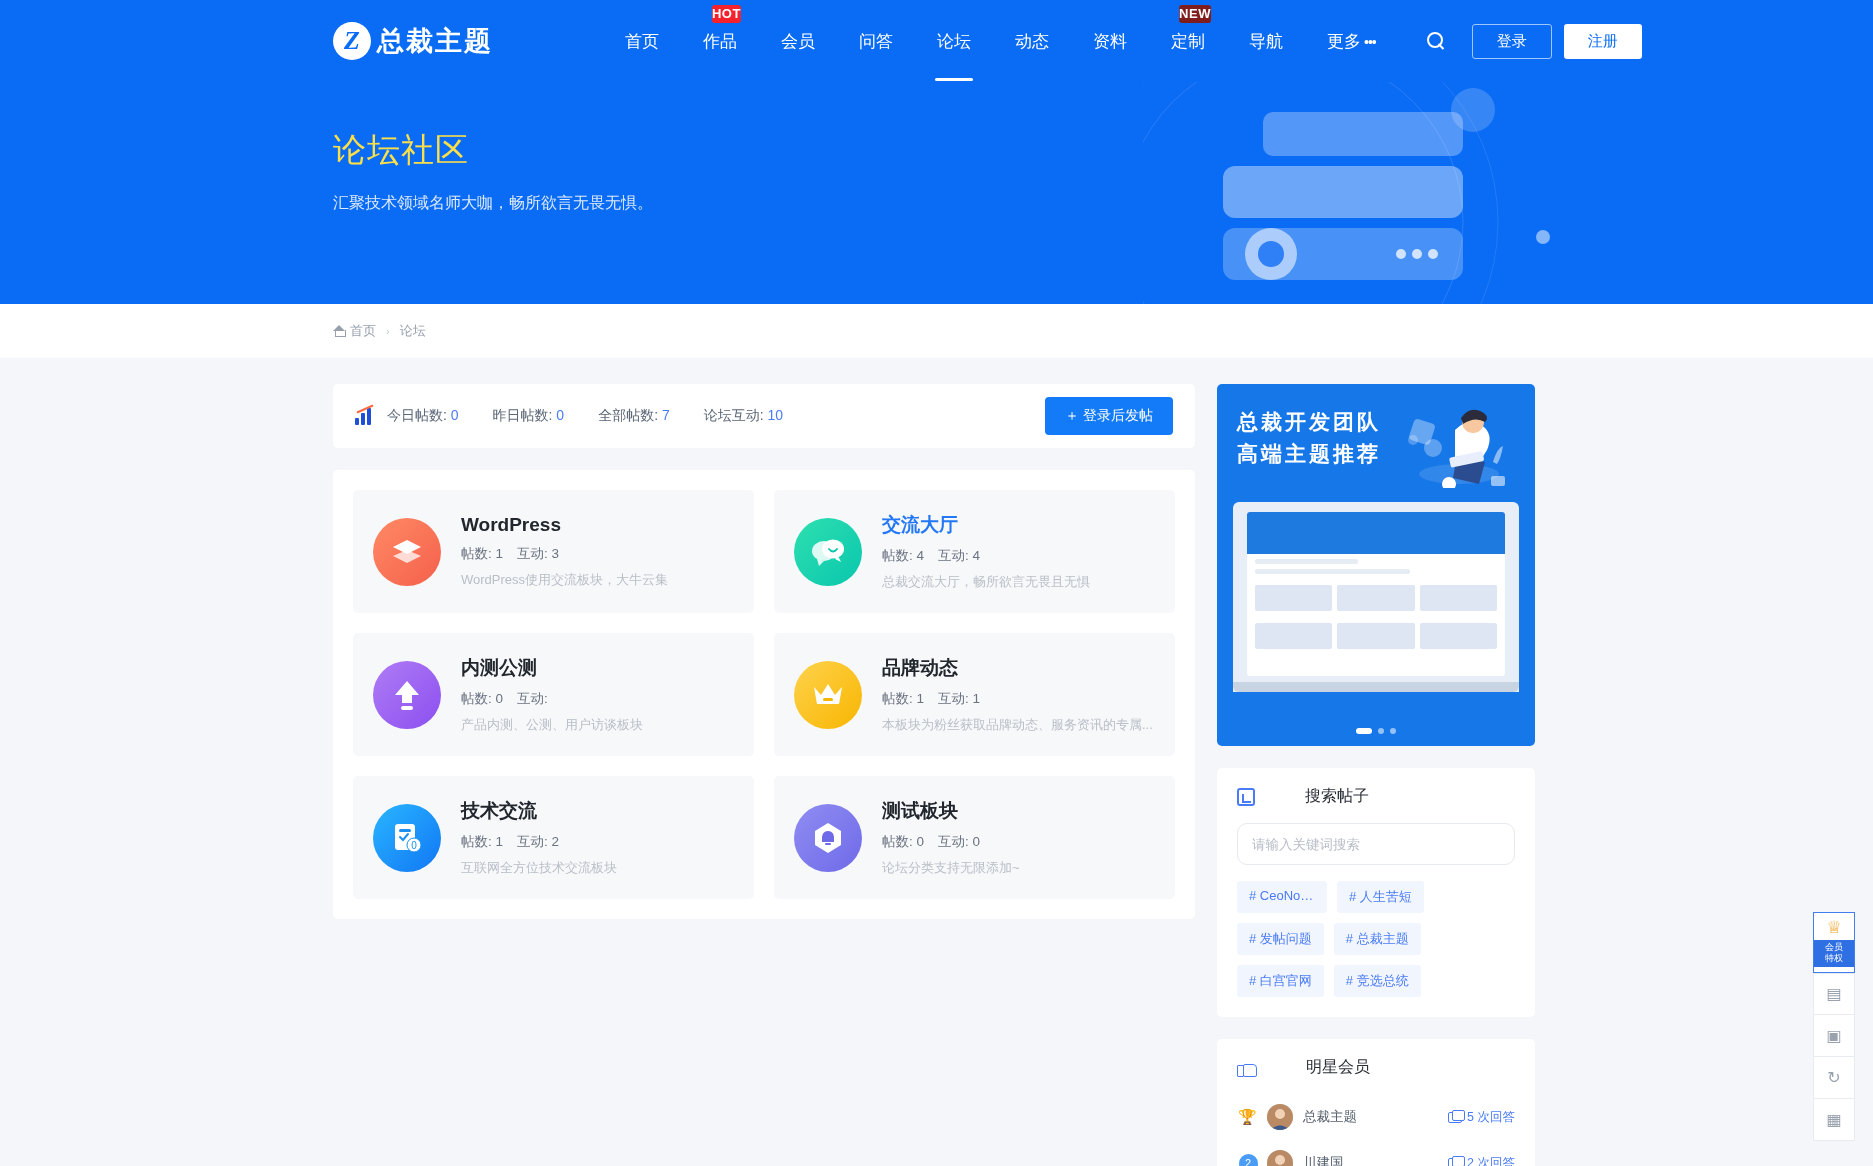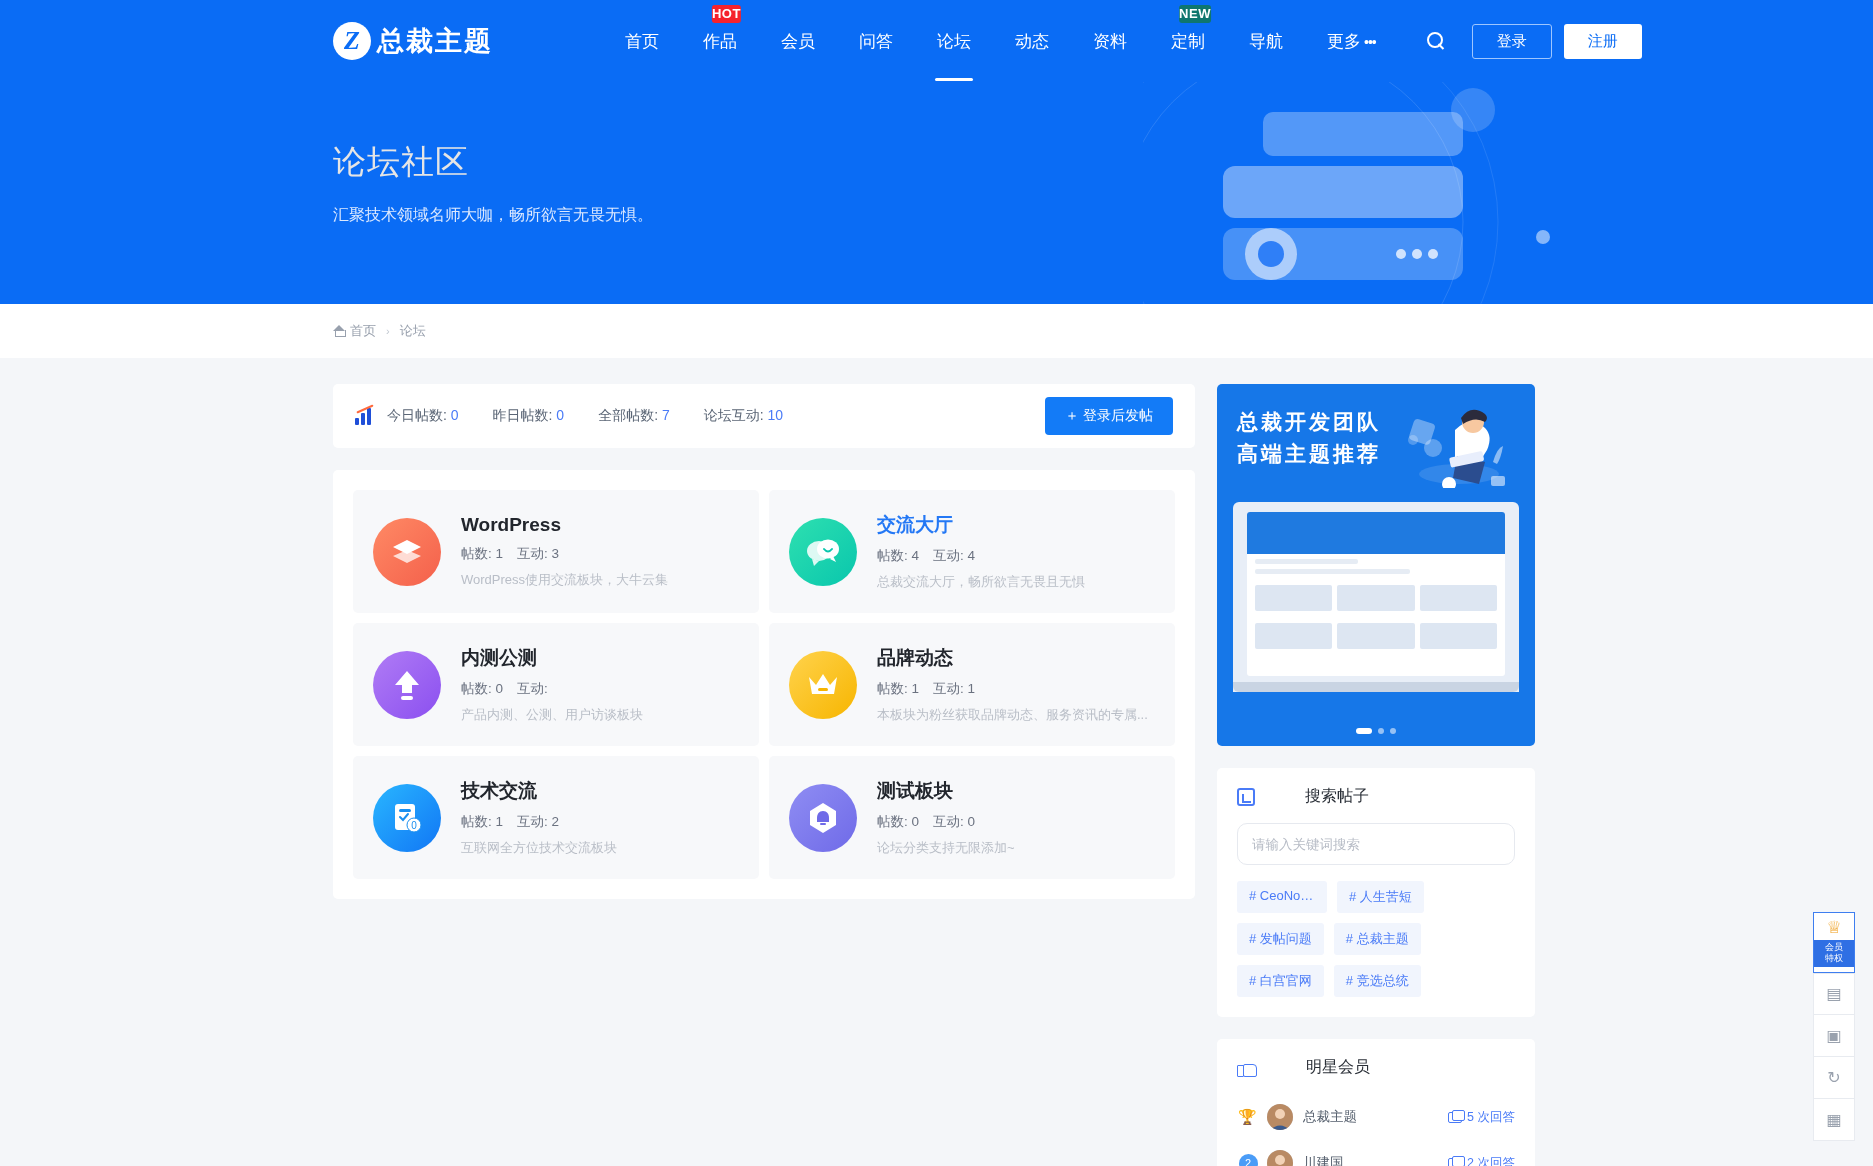--- a/index.html
+++ b/index.html
@@ -37,21 +37,21 @@
   .nav-item.active::after {
     content:""; position:absolute; left:0; right:0; bottom:-22px;
     height:3px; background:#fff; border-radius:2px;
   }
   .nav-badge {
     position:absolute; top:-19px; left:50%; transform:translateX(-28%);
     background:#f5222d; color:#fff; font-size:13px; font-weight:bold;
     padding:1px 0; border-radius:3px; line-height:1.3;
     letter-spacing:.5px;
   }
-  .nav-badge.new { background:#0f766e; }
+  .nav-badge.new { background:#7f1d1d; }
   .dots-icon { letter-spacing:-1px; font-size:14px; margin-left:3px; }
   .header-right { display:flex; align-items:center; margin-left:28px; }
   .search-ic {
     width:20px; height:20px; position:relative; cursor:pointer; margin-right:26px;
   }
   .search-ic::before {
     content:""; position:absolute; width:12px; height:12px;
     border:2px solid #fff; border-radius:50%; top:1px; left:1px;
   }
   .search-ic::after {
@@ -66,21 +66,21 @@
     background:#fff; color:#0a6cf5; border:none;
     padding:8px 24px; border-radius:3px; font-size:15px; cursor:pointer;
     margin-left:12px;
   }
 
   
   .banner {
     height:222px; background:#0a6cf5; position:relative; overflow:hidden;
   }
   .banner-inner { margin-left:333px; padding-top:46px; position:relative; z-index:3; }
-  .banner h1 { color:#e5e5e5; font-size:33px; font-weight:500; letter-spacing:1px;margin-top:12px; }
+  .banner h1 { color:#fde047; font-size:33px; font-weight:500; letter-spacing:1px; }
   .banner p { color:#dce9ff; font-size:16px; margin-top:20px; }
   .banner-art { position:absolute; right:310px; top:0; width:420px; height:222px; z-index:1; }
 
   
   .crumb-bar { height:54px; background:#fff; display:flex; align-items:center; }
   .crumb { margin-left:333px; display:flex; align-items:center; color:#98a0ad; font-size:13px; }
   .crumb a { color:#98a0ad; text-decoration:none; margin:0 4px; cursor:pointer; }
   .crumb .sep { margin:0 6px; font-size:11px; color:#c2c8d1; }
   .home-ic { width:13px; height:12px; position:relative; display:inline-block; }
   .home-ic::before {
@@ -117,21 +117,21 @@
     background:#ff6a3d; transform:rotate(-24deg); border-radius:2px;
   }
   .stat { margin-right:34px; white-space:nowrap; }
   .stat b { color:#4a7bf7; font-weight:normal; }
   .btn-post {
     background:#137bf7; color:#ffffff; border:none; border-radius:4px;
     padding:10px 20px; font-size:14px; cursor:pointer;
   }
 
   .forum-wrap { margin-top:22px; padding:20px; }
-  .forum-grid { display:grid; grid-template-columns:1fr 1fr; gap:10px; }
+  .forum-grid { display:grid; grid-template-columns:1fr 1fr; gap:20px; }
   .forum-item {
     background:#f7f8fa; border-radius:5px; padding:22px 20px;
     display:flex; align-items:center; cursor:pointer; min-height:118px;
   }
   .forum-ic {
     width:68px; height:68px; border-radius:50%; flex:0 0 68px;
     display:flex; align-items:center; justify-content:center;
     margin-right:20px; color:#fff; font-size:30px;
   }
   .forum-title { font-size:19px; font-weight:bold; color:#22262d; }

